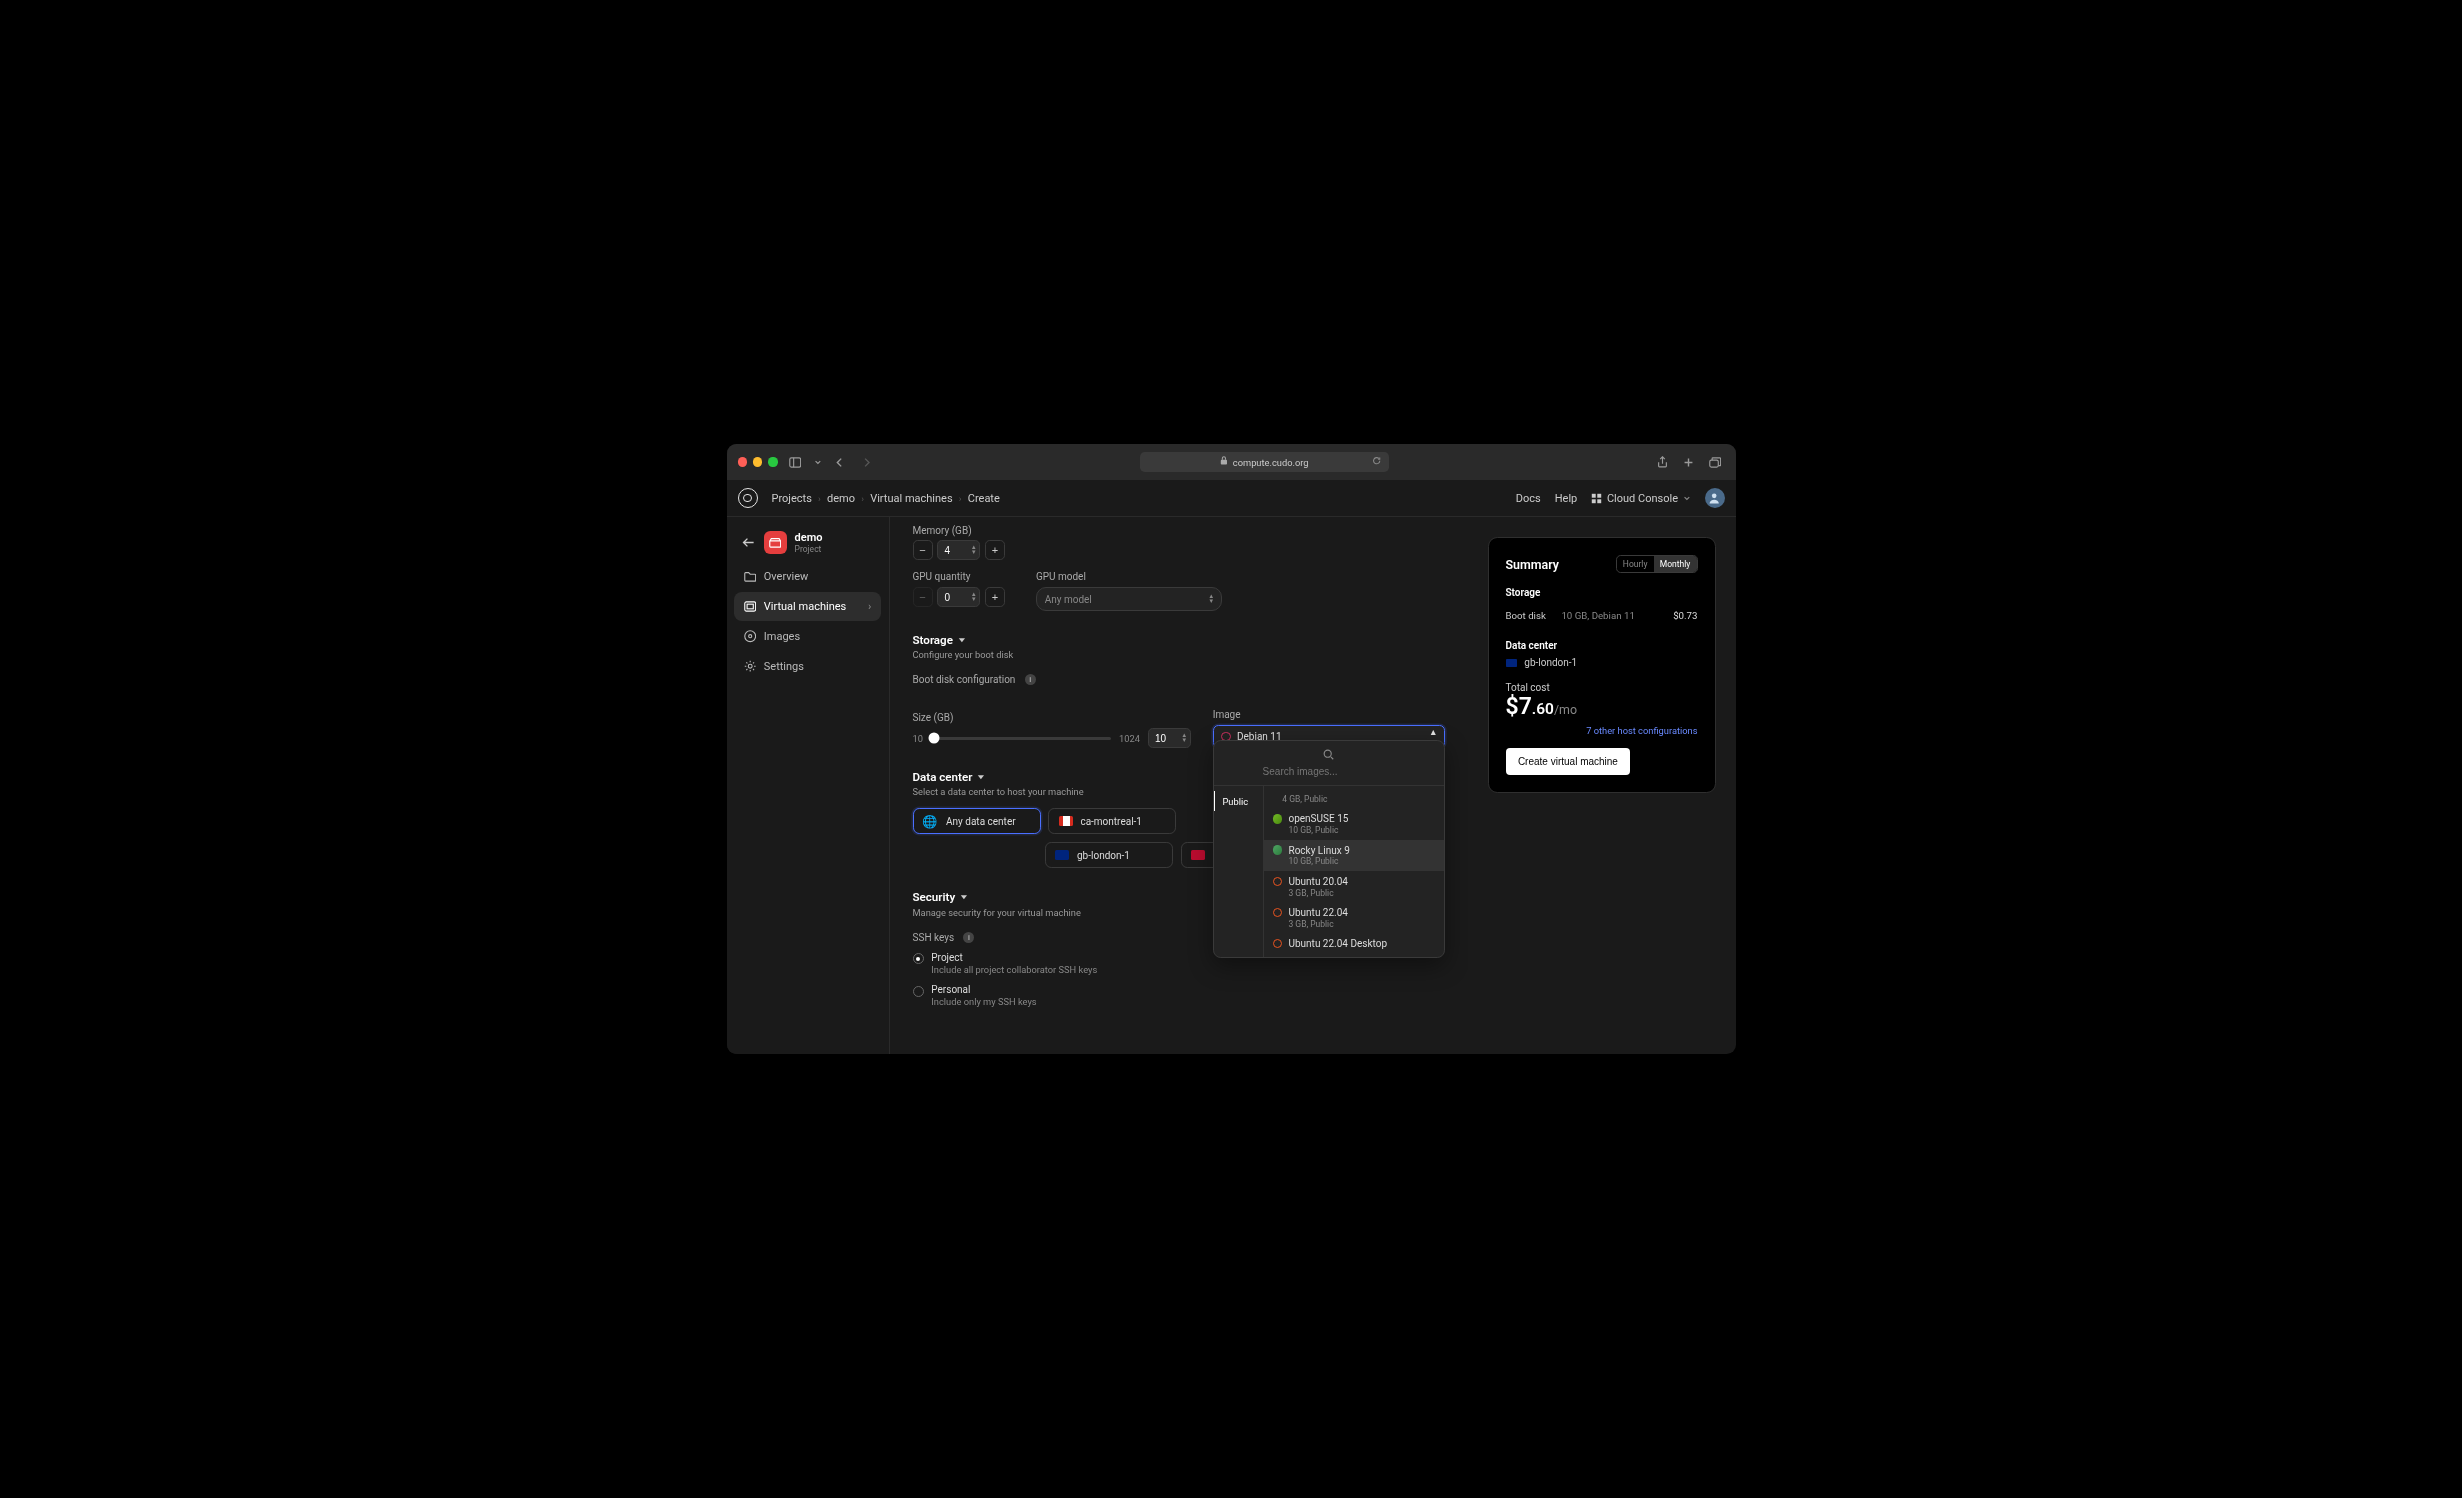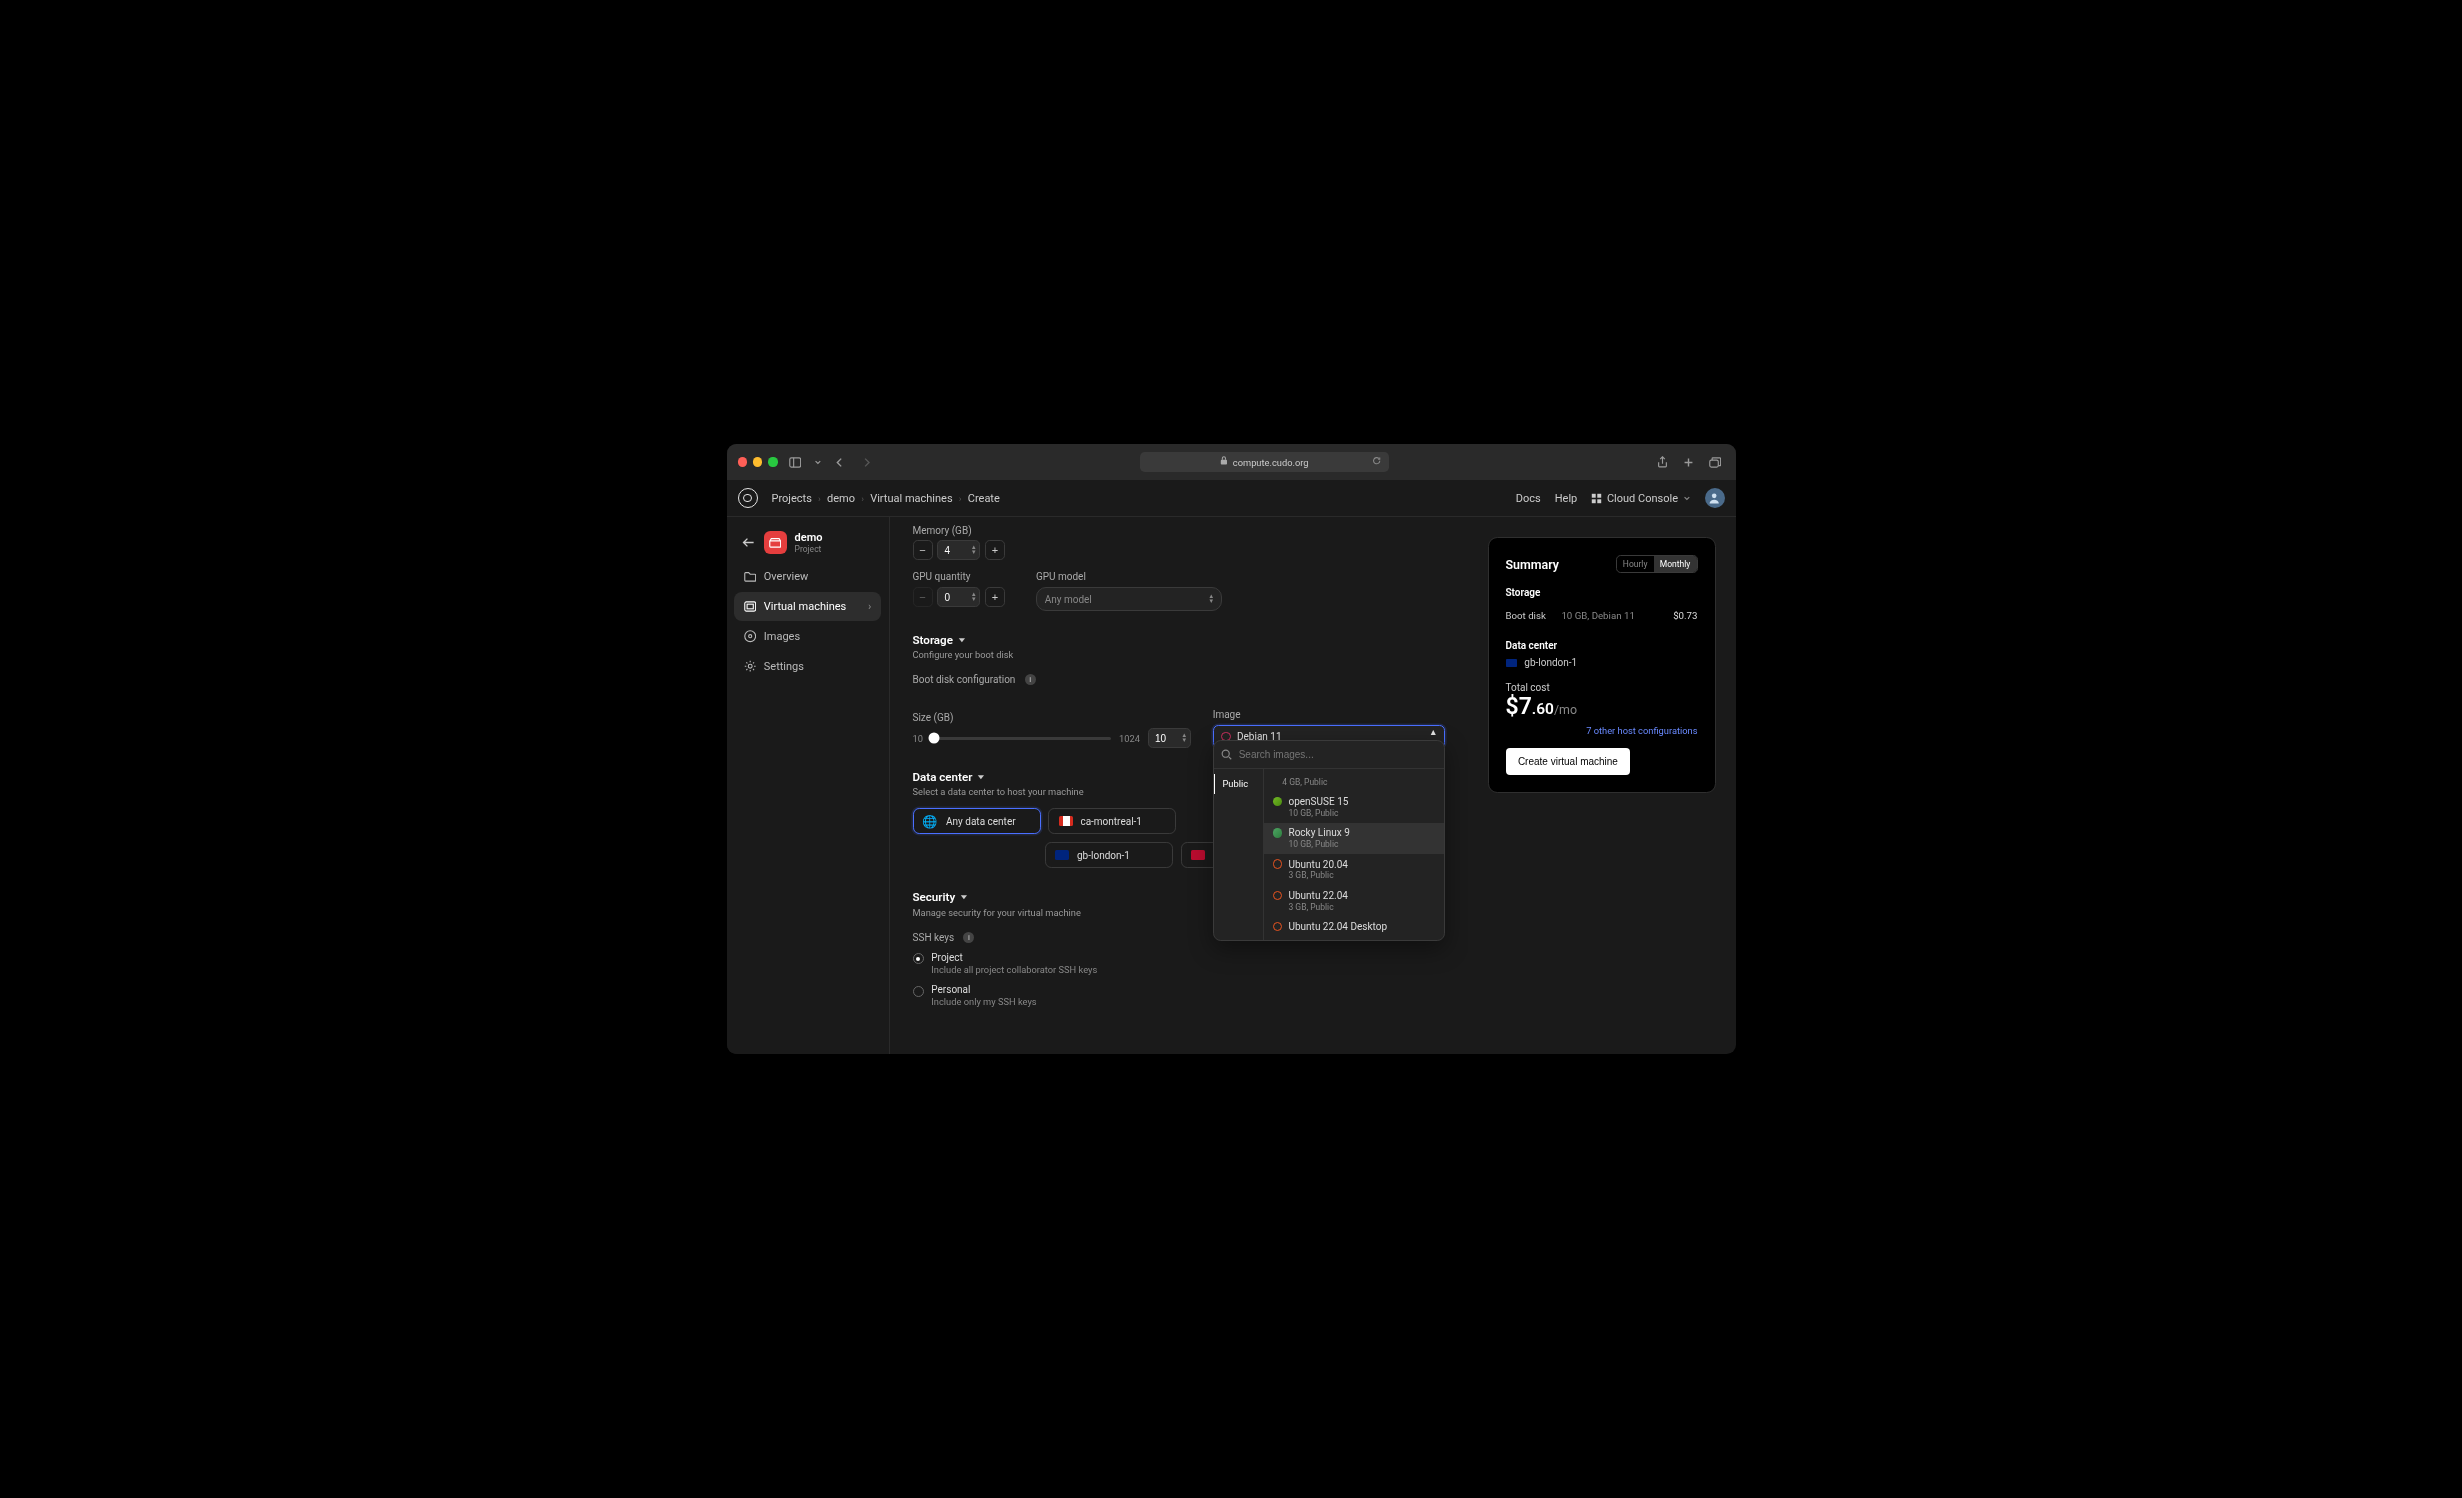--- a/index.html
+++ b/index.html
@@ -127,21 +127,21 @@
 .slider-track { flex:1;height:3.1px;background:#3a3a3a;border-radius:1.6px;position:relative;}
 .slider-thumb { position:absolute;left:2%;top:50%;transform:translate(-50%,-50%);width:11px;height:11px;background:#fff;border-radius:50%;}
 
 .image-select {
   height:23px;border:1.2px solid #4a6fff;border-radius:5.4px;display:flex;align-items:center;padding:0 7.8px;font-size:10px;background:#232323;gap:6.2px;box-shadow:0 0 0 1.6px rgba(74,111,255,0.18);
 }
 .os-dot { width:9.3px;height:9.3px;border-radius:50%;border:1.6px solid #d03060;}
 .image-dropdown {
   position:absolute;top:31px;left:0;right:0;background:#232323;border:0.8px solid #3a3a3a;border-radius:7.8px;display:flex;min-height:171px;overflow:hidden;z-index:10;box-shadow:0 7.8px 23px rgba(0,0,0,0.4);
 }
-.dd-header { padding:7.8px 7.8px 7.8px 7.8px;border-bottom:0.8px solid #333;width:100%;display:flex;align-items:center;gap:6.2px;color:#888;font-size:10px;}
+.dd-header { padding:7.8px 7.8px 7.8px 7.8px;border-bottom:0.8px solid #333;width:100%;display:flex;align-items:center;gap:6.2px;color:#888;font-size:10px;flex-direction:column;}
 .dd-search { flex:1;background:transparent;border:none;outline:none;color:#ccc;font-size:10px;}
 .dd-body { display:flex;flex:1; }
 .dd-sidebar { width:50px;border-right:0.8px solid #333;padding-top:4.7px;}
 .dd-sidebar-item { font-size:9.3px;color:#fff;padding:4.7px 7.8px;border-left:1.6px solid #fff;}
 .dd-list { flex:1;padding:3.1px 0;overflow:hidden;}
 .dd-item { padding:4.7px 9.3px;display:flex;flex-direction:column;gap:0.8px;}
 .dd-item.hover { background:#333;}
 .dd-item-main { display:flex;align-items:center;gap:6.2px;font-size:10px;color:#ddd;}
 .dd-item-sub { font-size:8.5px;color:#888;margin-left:15.5px;}
 .dd-icon { width:9.3px;height:9.3px;border-radius:50%;}

